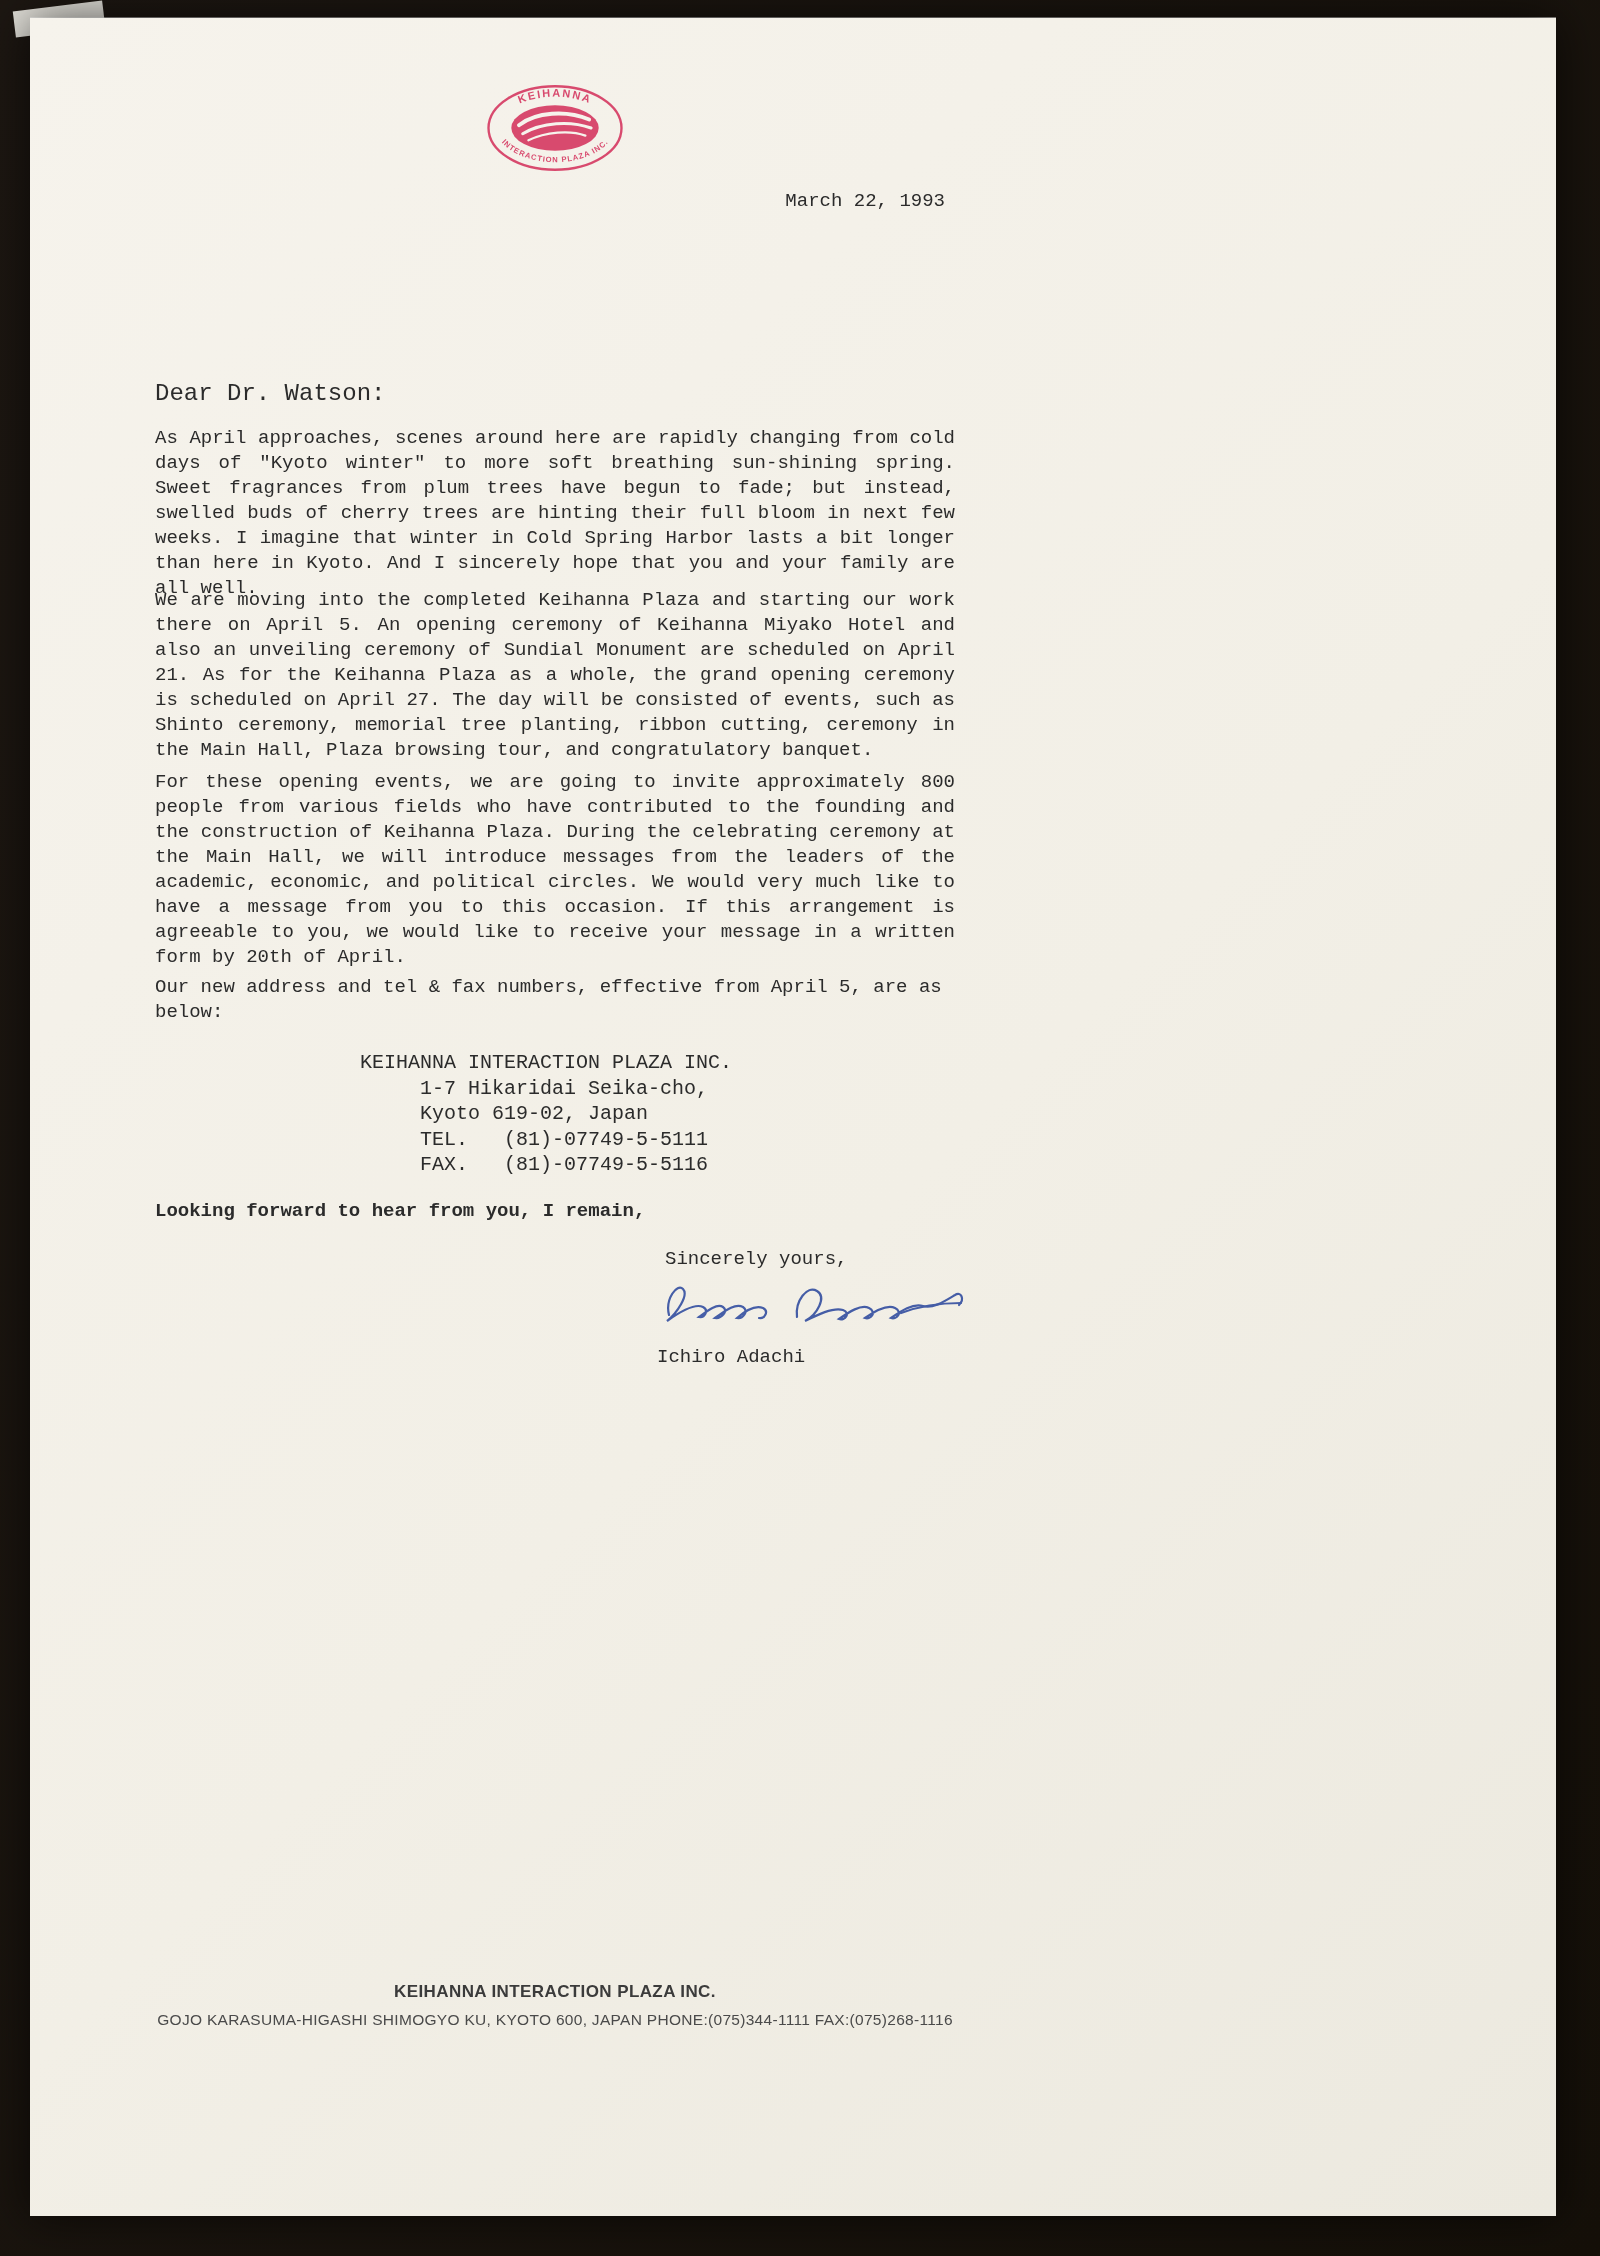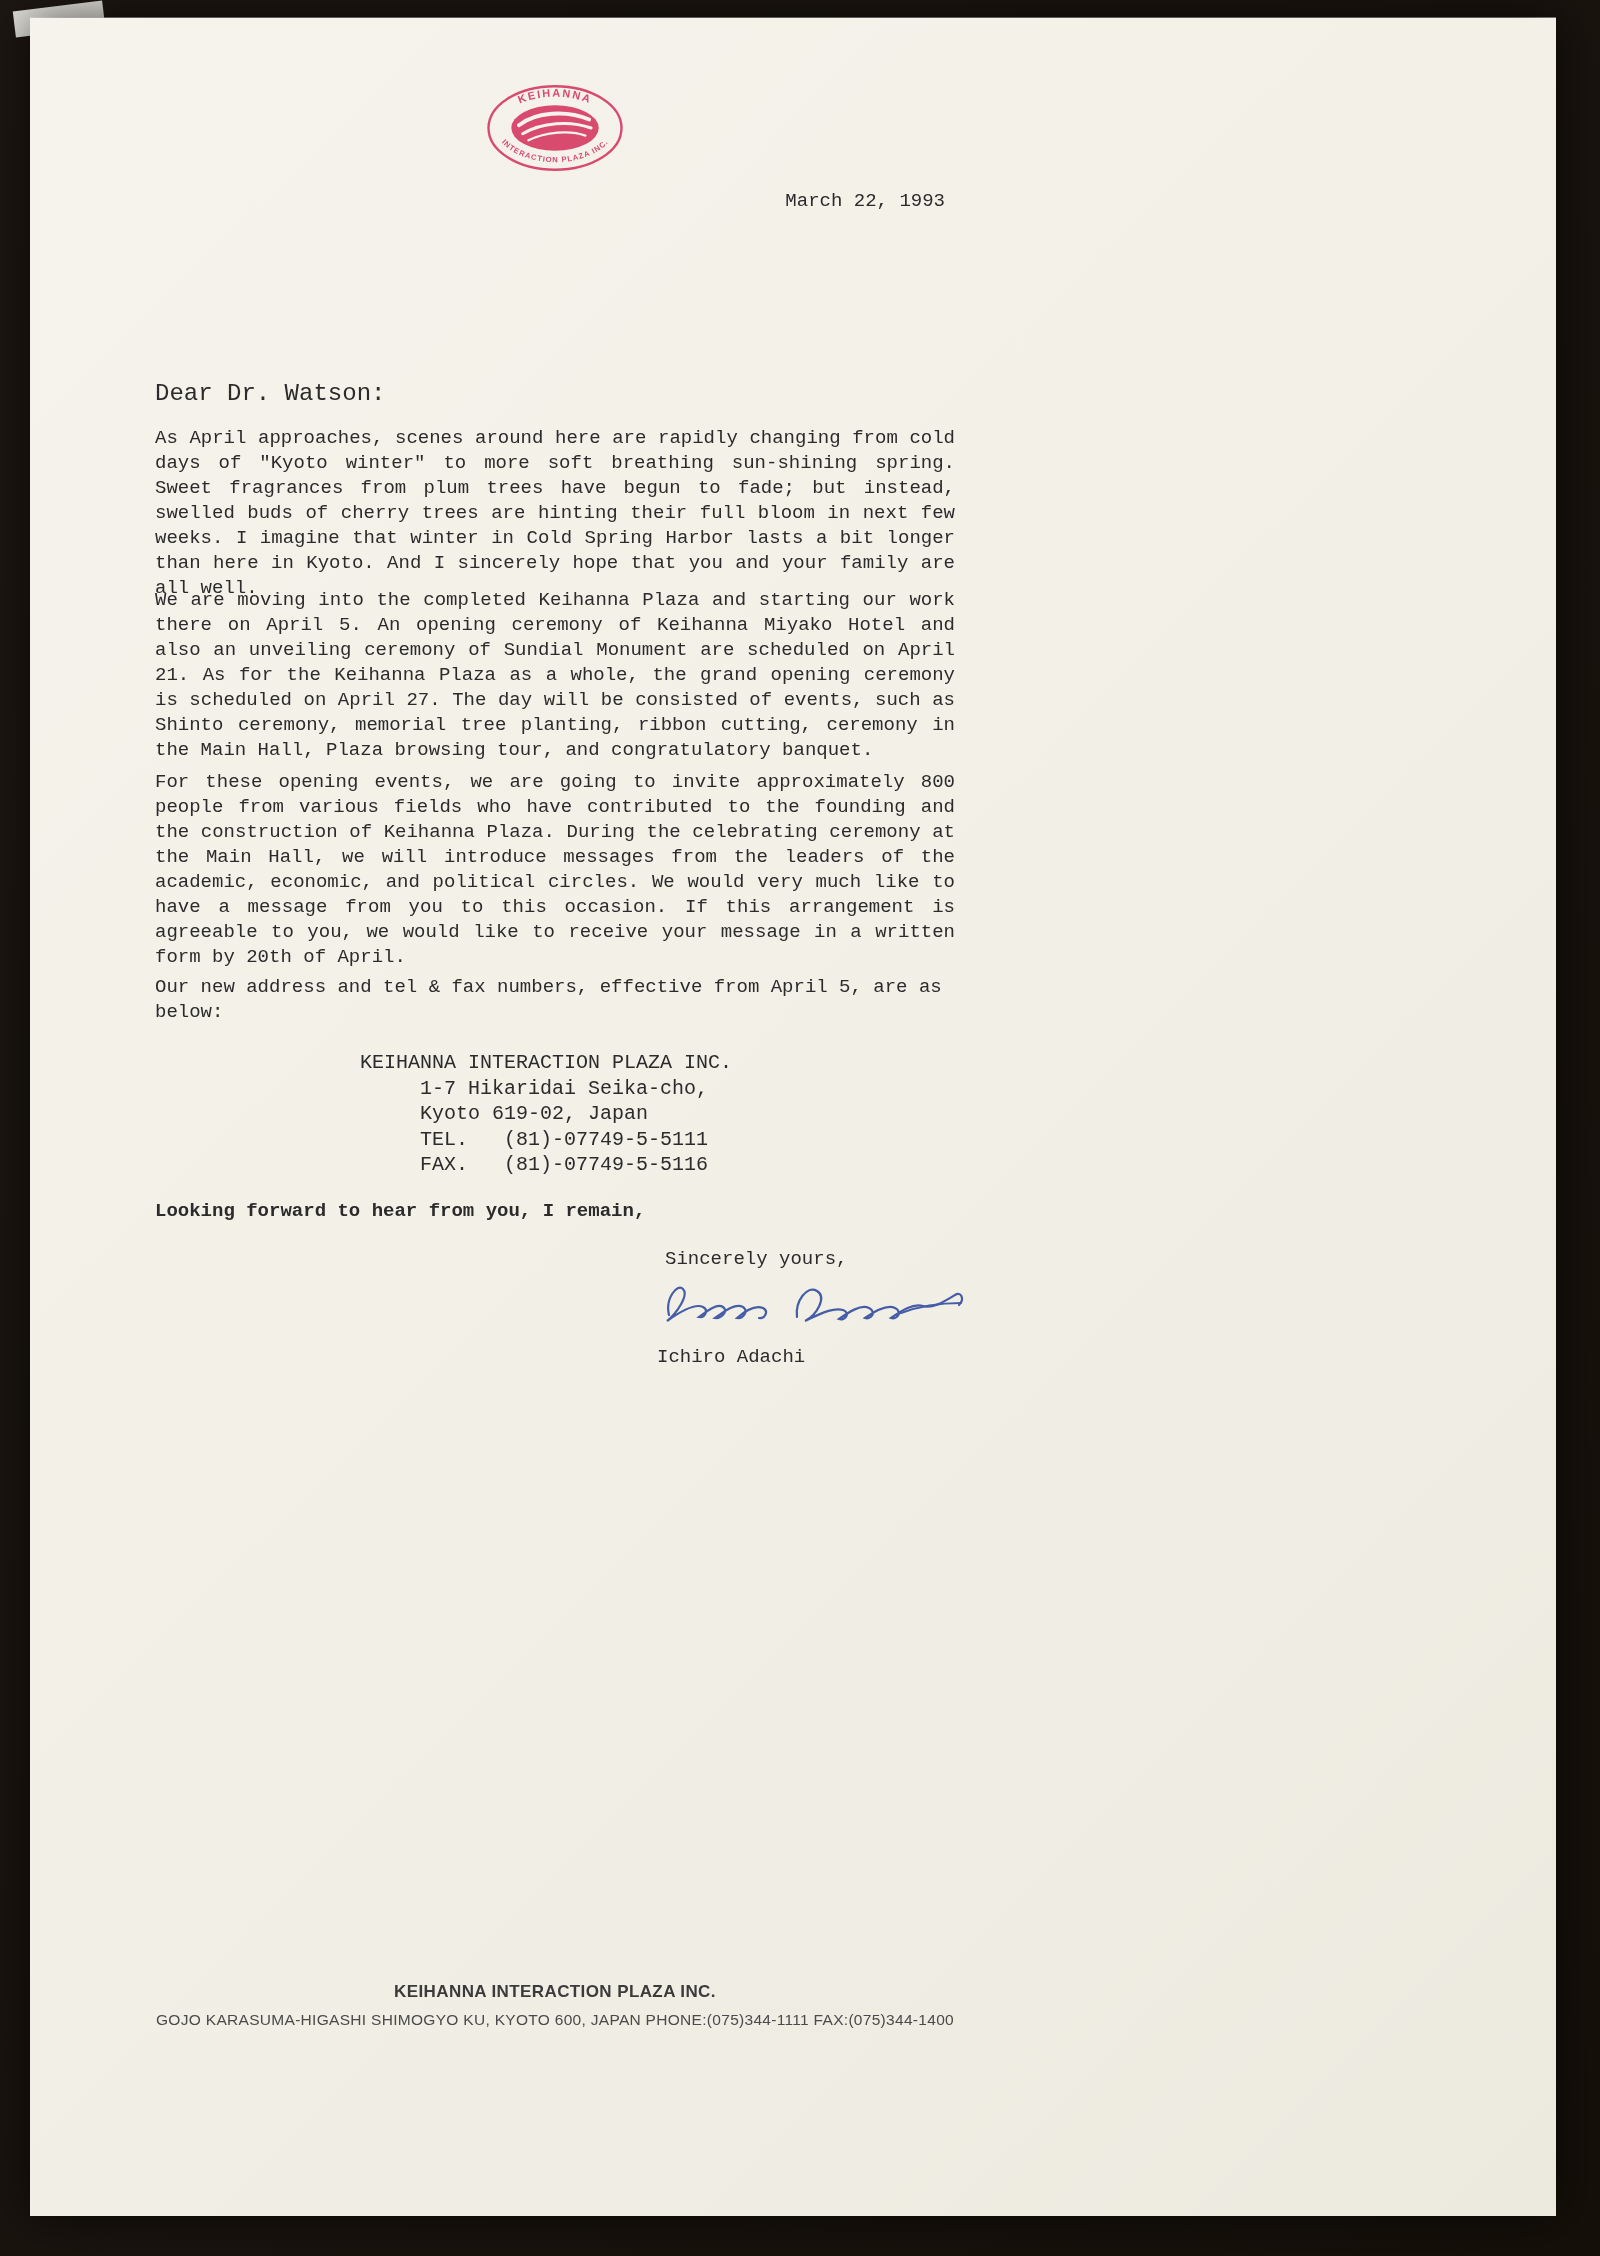--- a/index.html
+++ b/index.html
@@ -99,17 +99,17 @@
             <path d="M14,42 C10,26 22,10 28,16 C34,22 22,40 12,48 C26,38 40,30 48,34 C54,37 50,45 44,44 C52,38 62,30 68,34 C74,38 66,46 60,45 C70,38 80,30 88,34 C94,38 88,46 82,45 C90,38 100,32 108,35 C114,38 110,46 104,45"></path>
             <path d="M142,44 C140,28 152,12 162,18 C172,24 162,42 150,48 C162,42 178,34 188,37 C196,40 190,48 184,46 C194,39 206,31 214,35 C222,39 216,47 210,45 C220,38 232,31 240,35 C248,39 242,47 236,45 C246,38 258,30 268,33 C278,36 290,28 300,22 C306,18 310,26 304,32"></path>
             <path d="M246,40 C262,34 284,30 306,30"></path>
           </g>
         </svg>
       </div>
 
       <div class="sender-name">Ichiro Adachi</div>
 
       <div class="footer-company">KEIHANNA INTERACTION PLAZA INC.</div>
-      <div class="footer-address">GOJO KARASUMA-HIGASHI SHIMOGYO KU, KYOTO 600, JAPAN PHONE:(075)344-1111 FAX:(075)344-1400</div>
+      <div class="footer-address">GOJO KARASUMA-HIGASHI SHIMOGYO KU, KYOTO 600, JAPAN PHONE:(075)344-1111 FAX:(075)268-1116</div>
 
     </div>
   </div>
 </div>
 
 </body></html>

